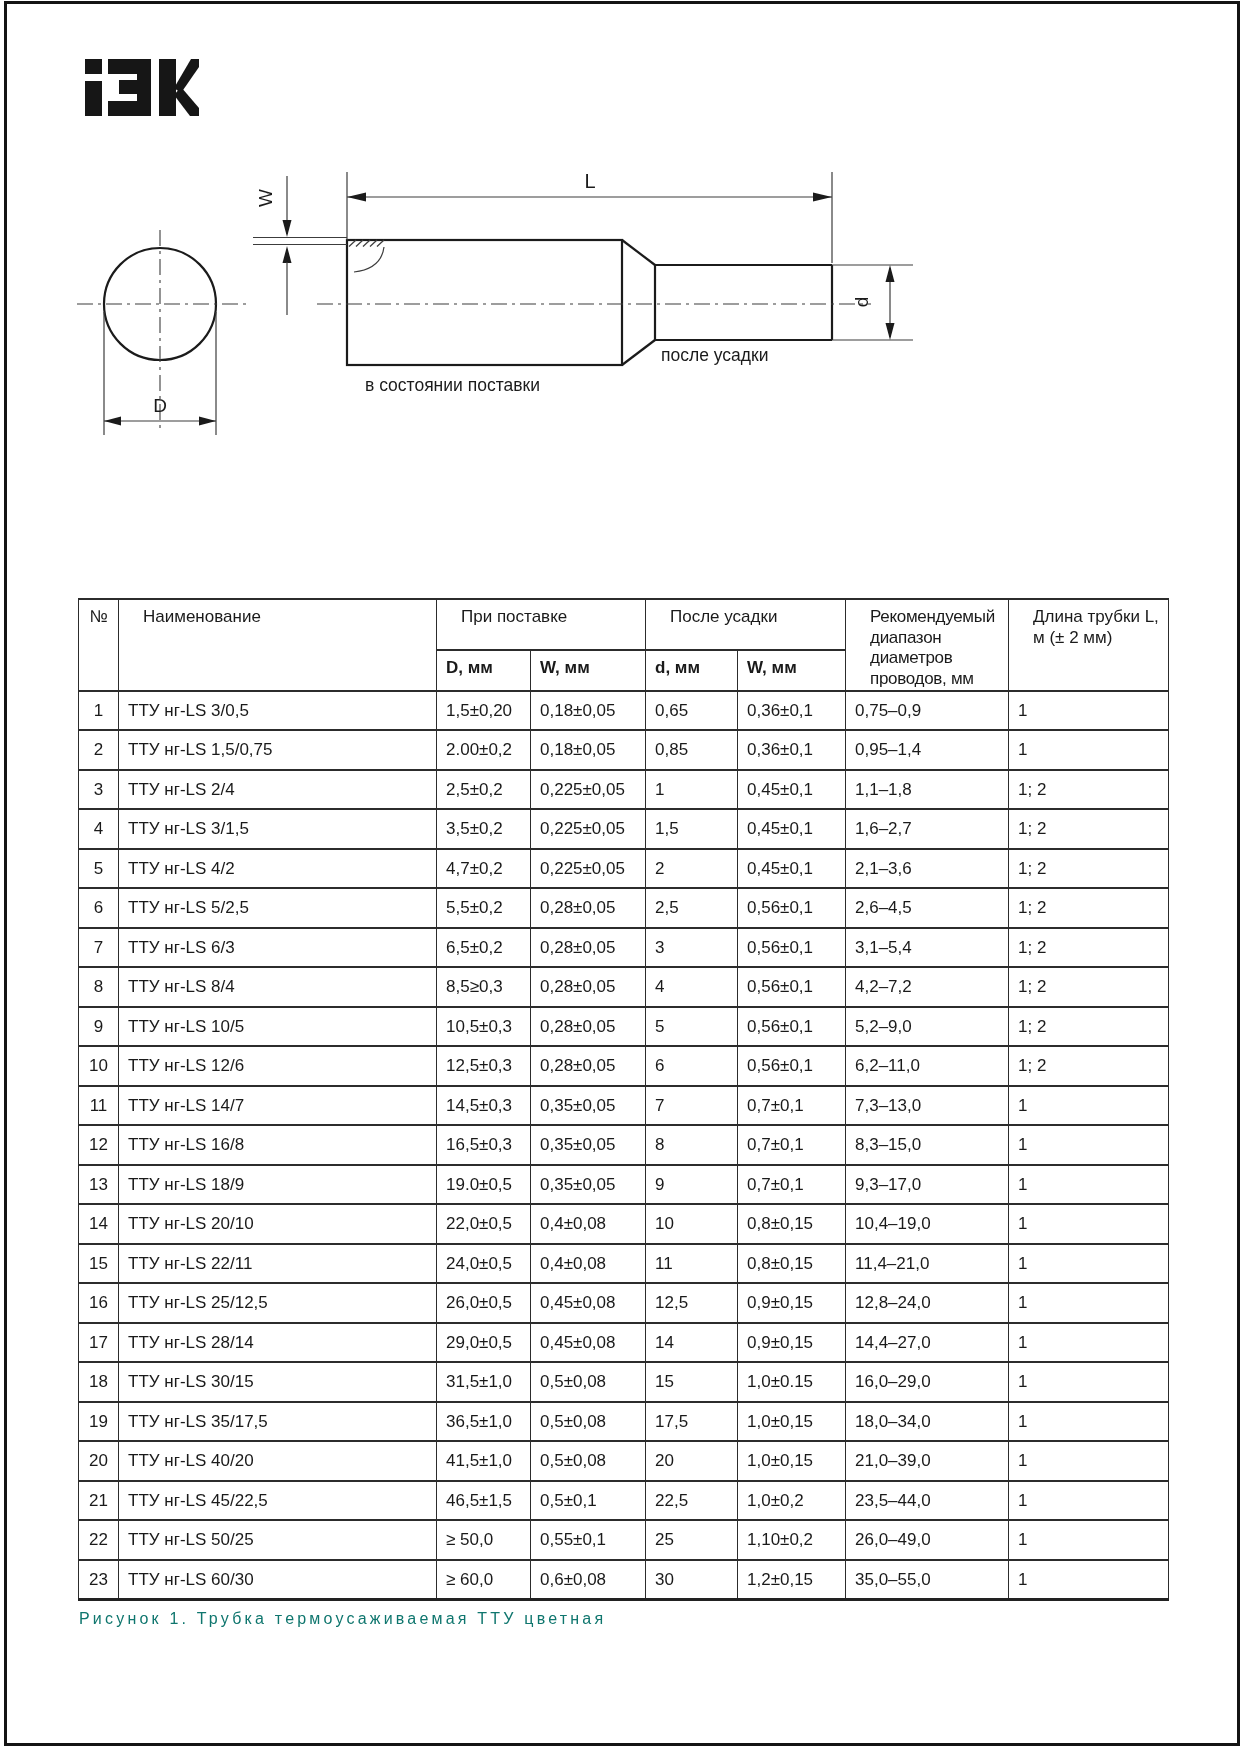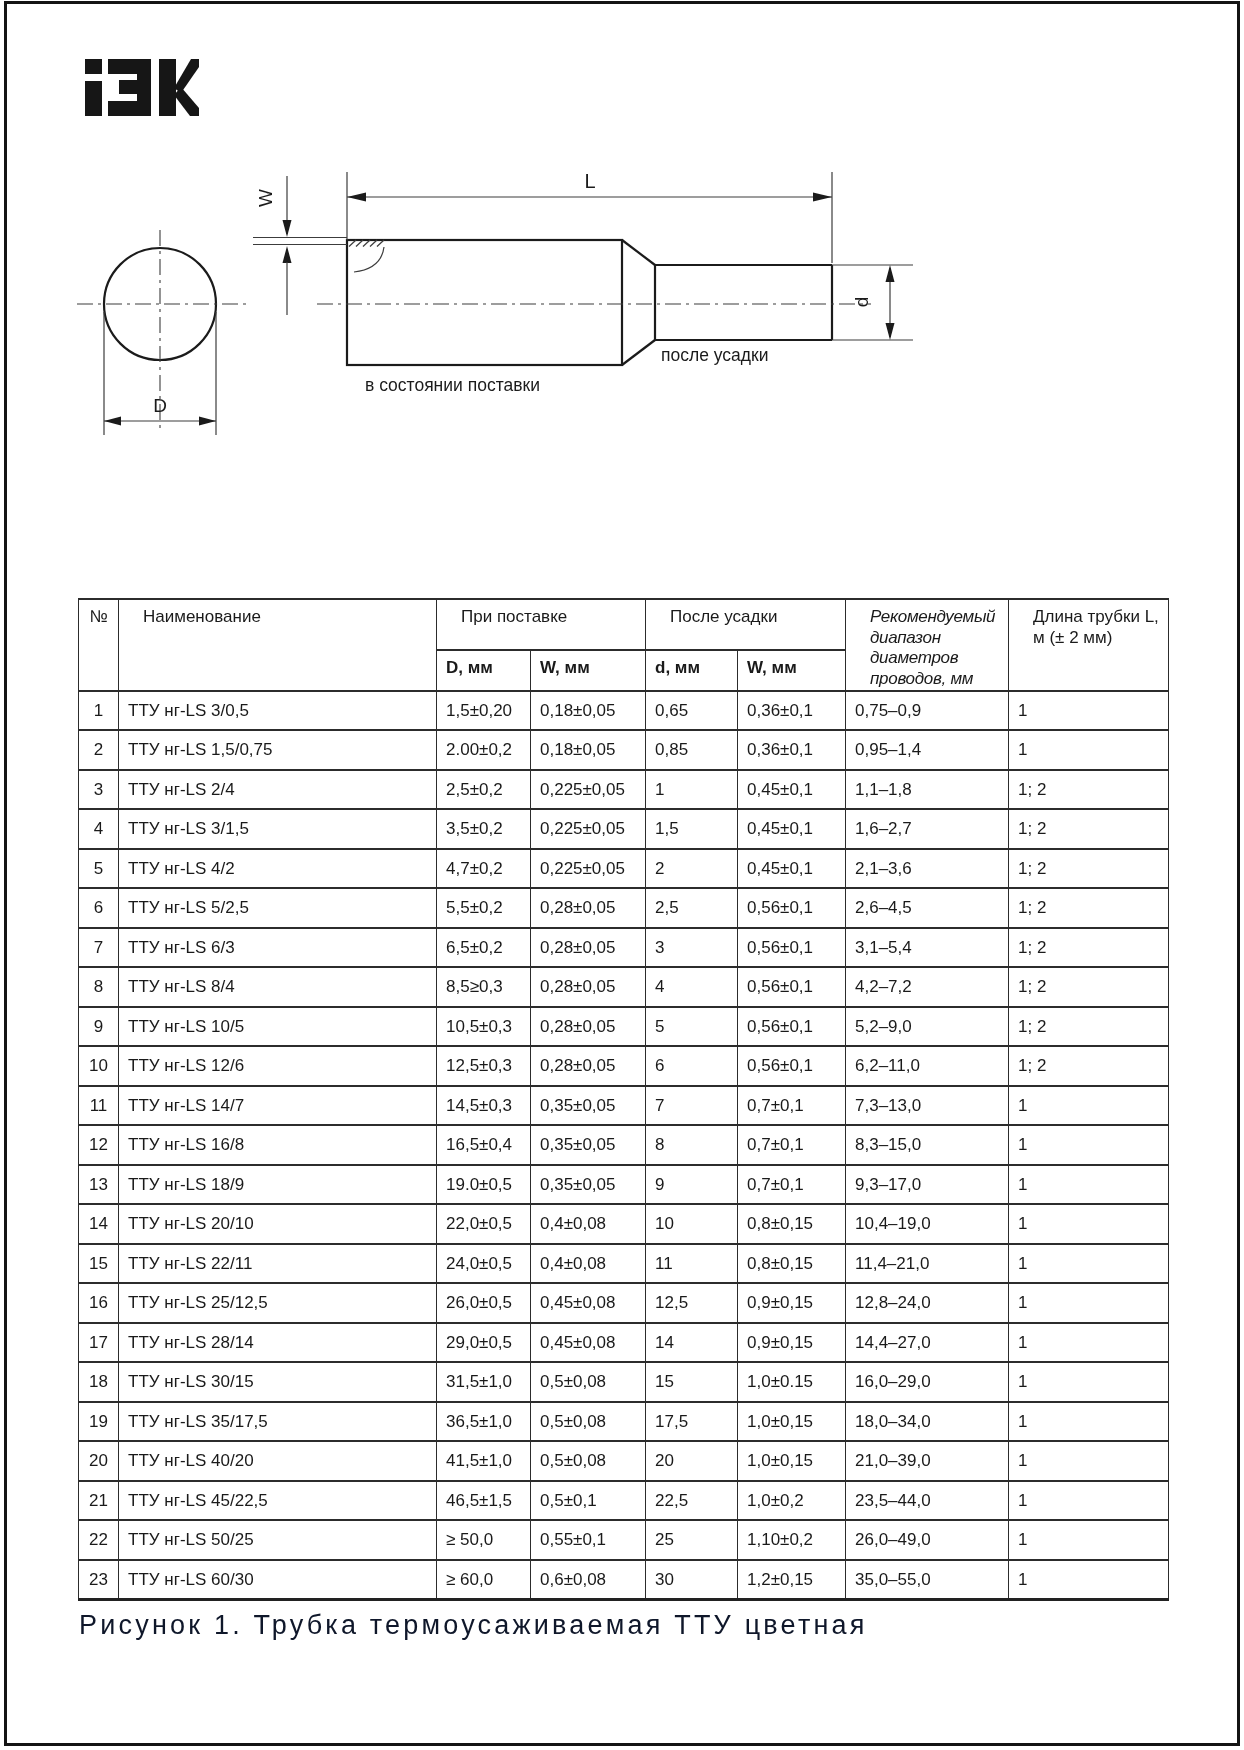--- a/index.html
+++ b/index.html
@@ -30,29 +30,29 @@
     overflow:hidden; white-space:nowrap;
   }
   .spec-table{ border-bottom:3px solid #222; }
   .spec-table thead th{
     font-weight:normal; text-align:left; vertical-align:top;
     padding:7px 6px 0 9px; line-height:1.22; white-space:normal;
   }
   .spec-table thead tr.h1 th{ height:40px;padding-left:24px; }
   .spec-table thead tr.h2 th{ height:30px;font-weight:bold; }
   .th-num{ text-align:center !important; padding-left:2px !important; padding-right:2px !important; }
-  .th-range{ letter-spacing:-0.3px; padding-right:2px !important;font-style:italic; }
+  .th-range{ letter-spacing:-0.3px; padding-right:2px !important; }
   .spec-table tbody td{
     height:37.5px; padding:0 6px 0 9px; vertical-align:middle;
   }
   .spec-table tbody td.c-num{ text-align:center; padding:0 2px; }
 
   .caption{
     position:absolute; left:79px; top:1610px;
-    font-size:27px; letter-spacing:3.2px; color:#0f172a; font-weight:500;
+    font-size:16px; letter-spacing:3.2px; color:#0f766e; font-weight:500;
   }
 </style>
 </head>
 <body>
 
 <div class="page">
   <div class="frame"></div>
 
   <svg class="logo" viewBox="0 0 114 59" aria-label="IEK">
     <g fill="#161616">
@@ -260,21 +260,21 @@
           <td>14,5±0,3</td>
           <td>0,35±0,05</td>
           <td>7</td>
           <td>0,7±0,1</td>
           <td>7,3–13,0</td>
           <td>1</td>
         </tr>
         <tr>
           <td class="c-num">12</td>
           <td>ТТУ нг-LS 16/8</td>
-          <td>16,5±0,4</td>
+          <td>16,5±0,3</td>
           <td>0,35±0,05</td>
           <td>8</td>
           <td>0,7±0,1</td>
           <td>8,3–15,0</td>
           <td>1</td>
         </tr>
         <tr>
           <td class="c-num">13</td>
           <td>ТТУ нг-LS 18/9</td>
           <td>19.0±0,5</td>

